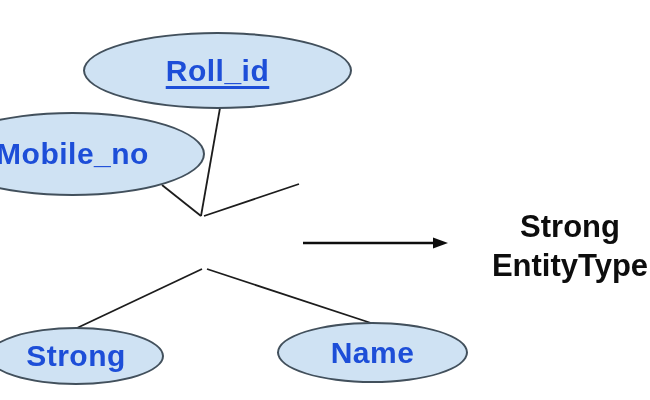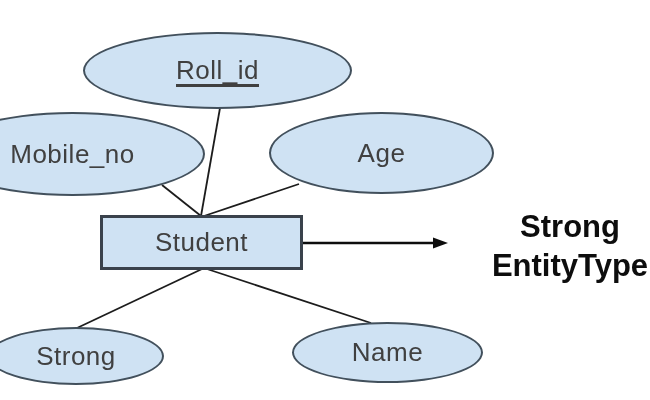--- a/index.html
+++ b/index.html
@@ -25,23 +25,23 @@
     box-sizing: border-box;
   }
   .ellipse {
     border: 2px solid #42505c;
     border-radius: 50%;
   }
   .rect {
     border: 3px solid #3a424c;
   }
   .lbl {
-    font-weight: normal;
-    font-size: 26px;
-    color: #404040;
+    font-weight: bold;
+    font-size: 30px;
+    color: #1d4ed8;
     white-space: nowrap;
     letter-spacing: 0.5px;
   }
   .underlined {
     text-decoration: underline;
     text-decoration-thickness: 3px;
     text-underline-offset: 5px;
   }
   .annotation {
     position: absolute;
@@ -74,33 +74,27 @@
   </svg>
 
   <div class="shape ellipse" style="left:83px; top:32px; width:269px; height:77px;">
     <span class="lbl underlined">Roll_id</span>
   </div>
 
   <div class="shape ellipse" style="left:-60px; top:112px; width:265px; height:84px;">
     <span class="lbl">Mobile_no</span>
   </div>
 
-  <div class="shape ellipse" style="left:269px; top:112px; width:225px; height:82px;">
-    <span class="lbl">Age</span>
-  </div>
 
-  <div class="shape rect" style="left:100px; top:215px; width:203px; height:55px;">
-    <span class="lbl">Student</span>
-  </div>
 
   <div class="shape ellipse" style="left:-12px; top:327px; width:176px; height:58px;">
     <span class="lbl">Strong</span>
   </div>
 
-  <div class="shape ellipse" style="left:292px; top:322px; width:191px; height:61px;">
+  <div class="shape ellipse" style="left:277px; top:322px; width:191px; height:61px;">
     <span class="lbl">Name</span>
   </div>
 
   <div class="annotation">
     <div>Strong</div>
     <div>EntityType</div>
   </div>
 
 </div>
 

